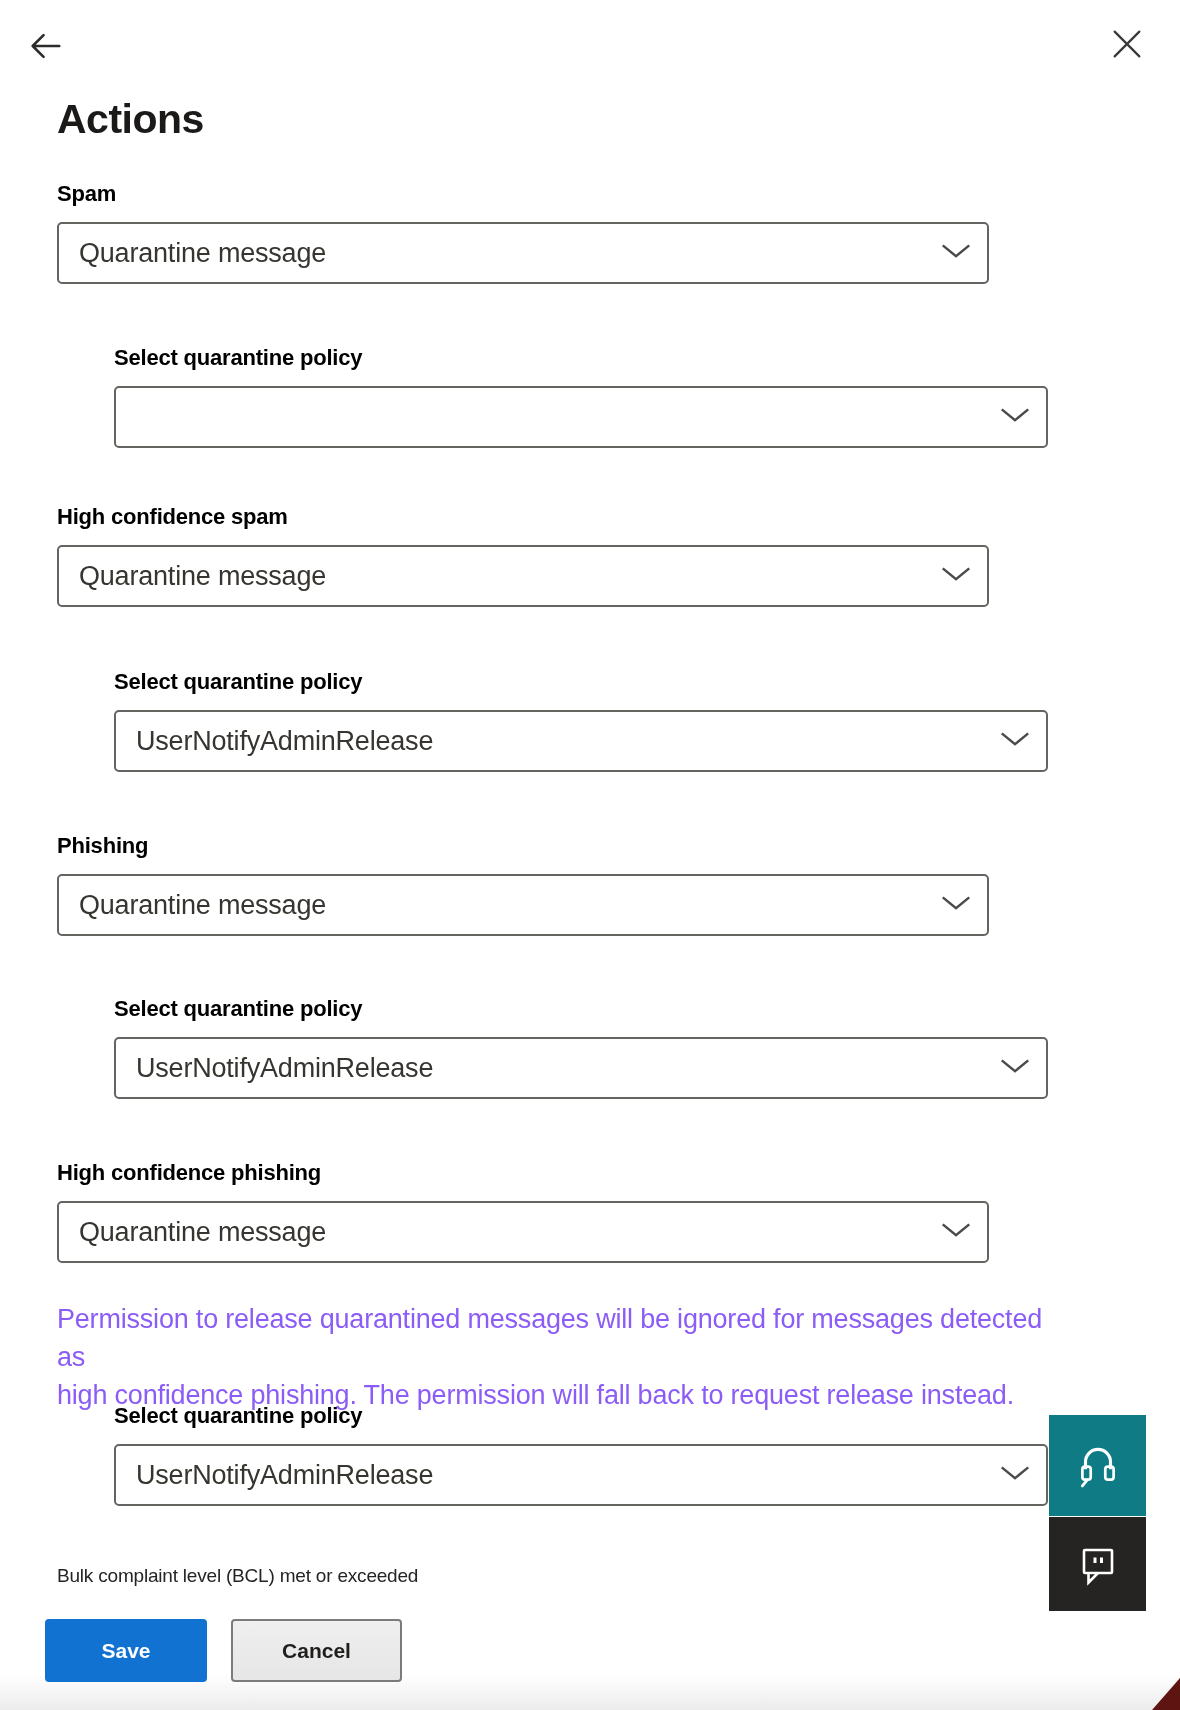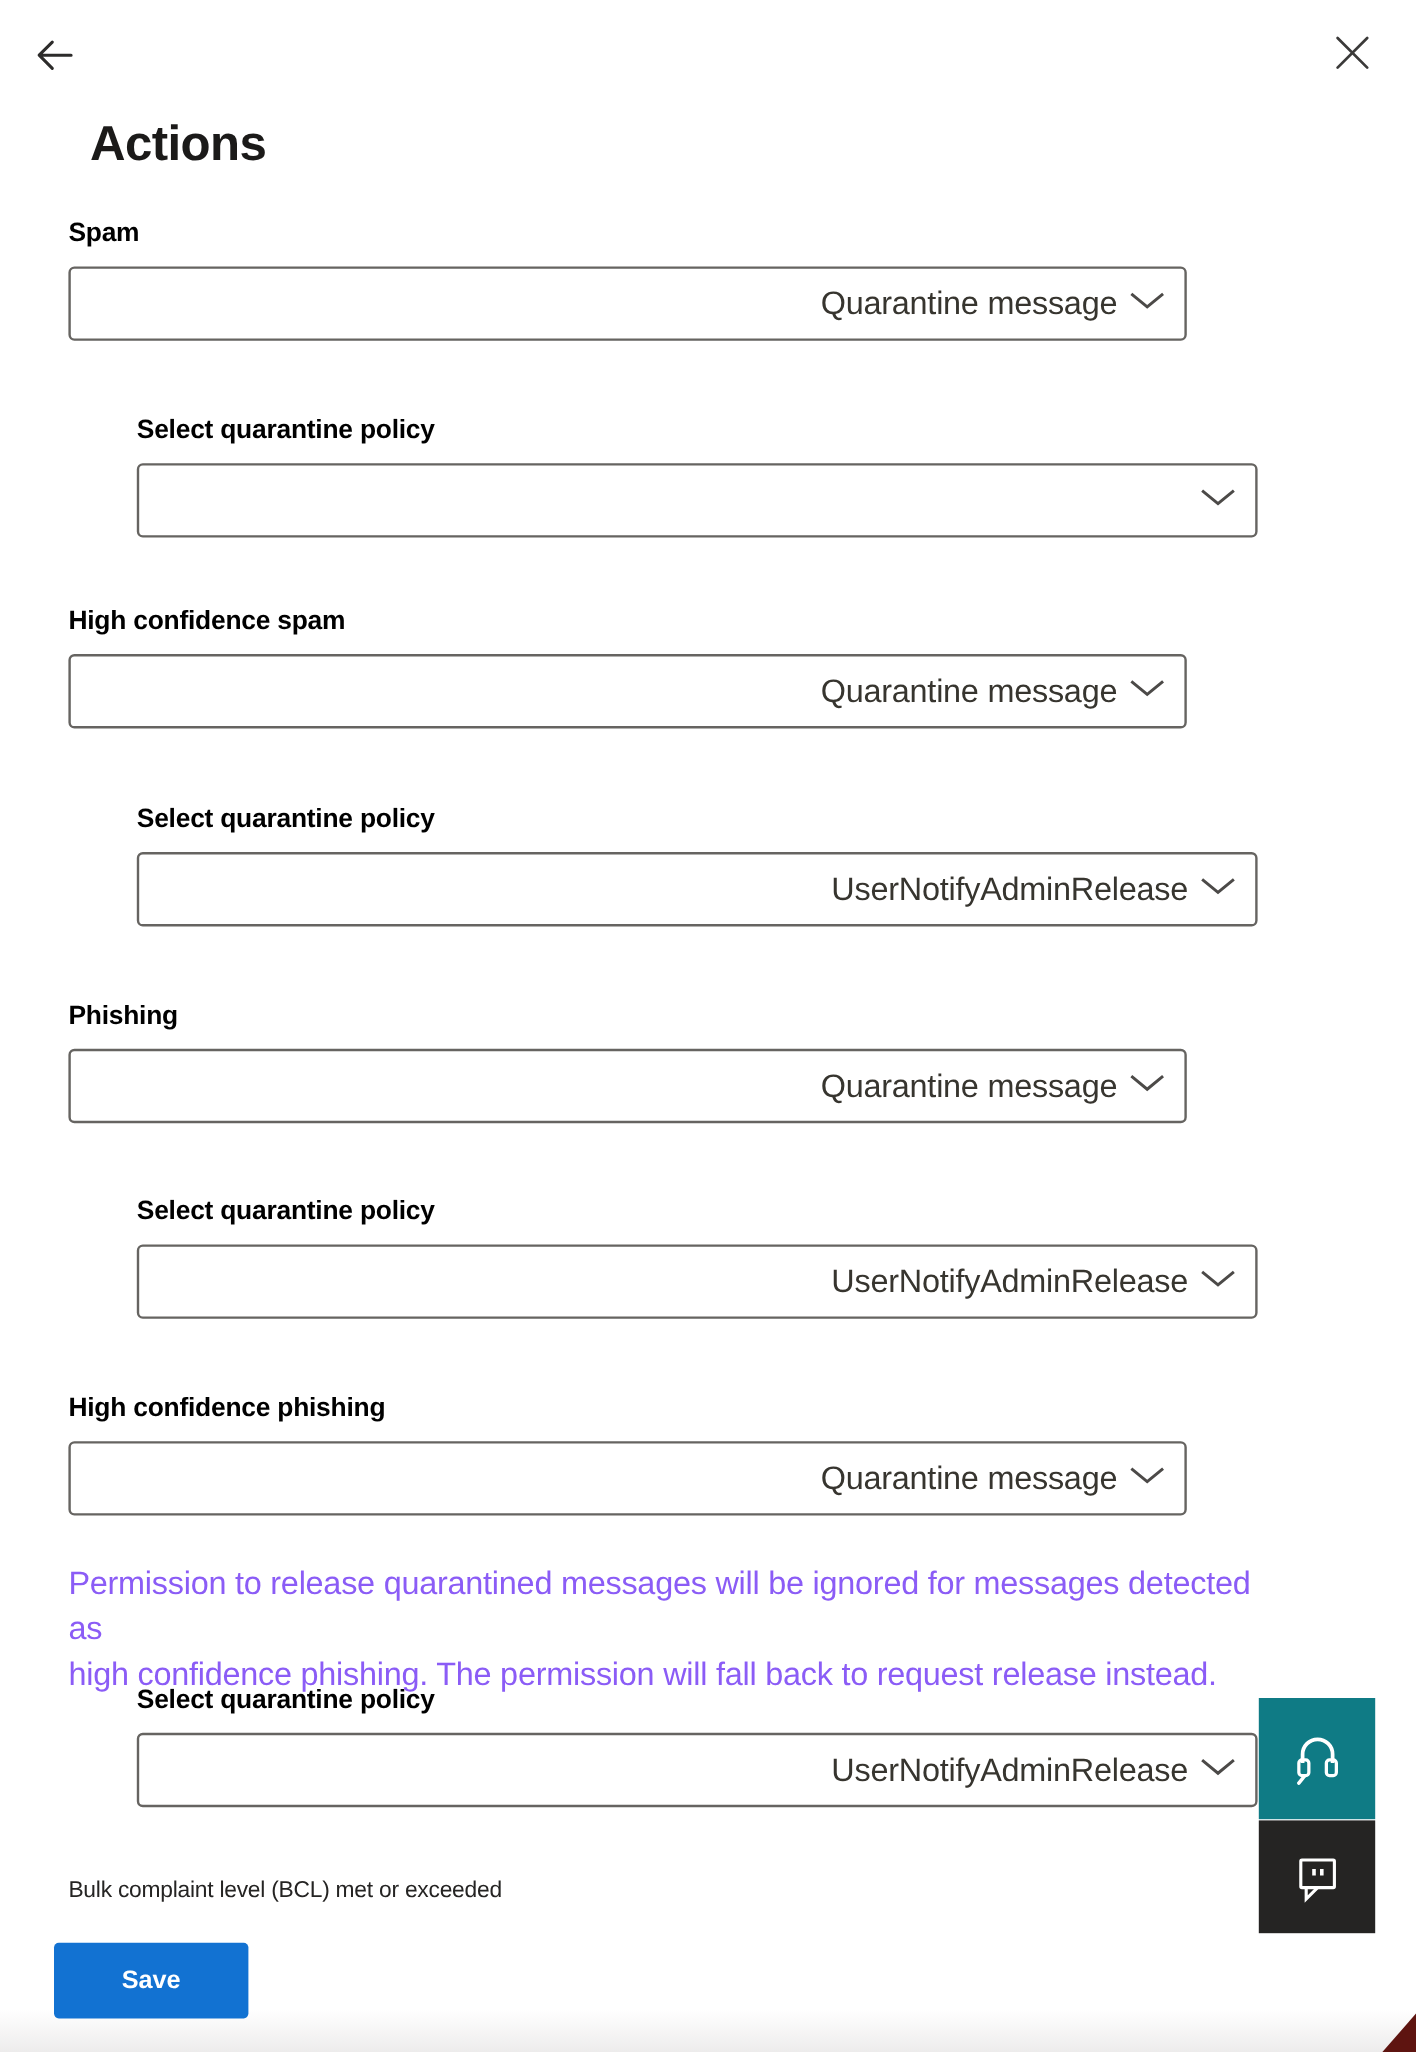--- a/index.html
+++ b/index.html
@@ -8,36 +8,35 @@
     background:#ffffff;
     font-family:"Liberation Sans","DejaVu Sans",sans-serif;
     color:#252423;
   }
   
   .icon-btn{position:absolute;width:46px;height:46px;display:flex;align-items:center;justify-content:center;background:transparent;border:none;cursor:pointer;z-index:4;}
   .back-btn{left:22px;top:24px;}
   .close-btn{left:1104px;top:22px;}
 
   h1.page-title{
-    position:absolute;left:75px;top:96px;margin:0;
+    position:absolute;left:57px;top:96px;margin:0;
     font-size:41px;font-weight:700;color:#1b1a19;letter-spacing:-0.5px;
   }
 
   .group{position:absolute;left:57px;width:932px;}
   .group.nested{left:114px;width:934px;}
   .field-label{
     display:block;font-size:22px;font-weight:600;color:#000000;
     line-height:28px;letter-spacing:-0.2px;
   }
   .combo{
     box-sizing:border-box;margin-top:14px;height:62px;width:100%;
     border:2px solid #666461;border-radius:5px;background:#fff;
     display:flex;align-items:center;padding:0 56px 0 20px;position:relative;
     cursor:pointer;
-    justify-content:flex-end;
   }
   .combo-value{
     font-size:27px;font-weight:400;color:#37352f;letter-spacing:-0.2px;
     white-space:nowrap;overflow:hidden;
   }
   .combo .chev{position:absolute;right:14px;top:50%;transform:translateY(-50%);}
 
   .note{
     position:absolute;left:57px;top:1288px;width:1010px;
     font-size:27px;font-weight:400;color:#8b5cf6;line-height:38px;letter-spacing:-0.2px;margin-top:12px;
@@ -192,20 +191,21 @@
           <path d="M4 4 L18 15.5 L32 4" stroke="#4c4a48" stroke-width="2.6" fill="none"></path>
         </svg>
     </span>
   </div>
 </div>
 
 <div class="clipped-label">Bulk complaint level (BCL) met or exceeded</div>
 
 <div class="footer">
   <button class="btn btn-save">Save</button>
+  <button class="btn btn-cancel">Cancel</button>
 </div>
 
 <button class="fab fab-help" aria-label="Help">
   <span>
     <svg width="50" height="50" viewBox="0 0 48 48">
       <path d="M12 29 v-7 a12 12 0 0 1 24 0 v7" stroke="#ffffff" stroke-width="3" fill="none"></path>
       <rect x="9" y="26.5" width="8" height="12.5" rx="2.5" stroke="#ffffff" stroke-width="2.6" fill="none"></rect>
       <rect x="31" y="26.5" width="8" height="12.5" rx="2.5" stroke="#ffffff" stroke-width="2.6" fill="none"></rect>
       <path d="M13.5 39.5 l-4.5 5.5" stroke="#ffffff" stroke-width="2.8" fill="none" stroke-linecap="round"></path>
     </svg>

